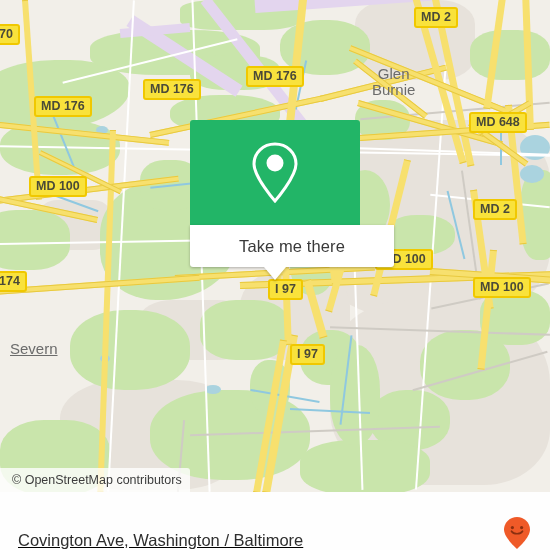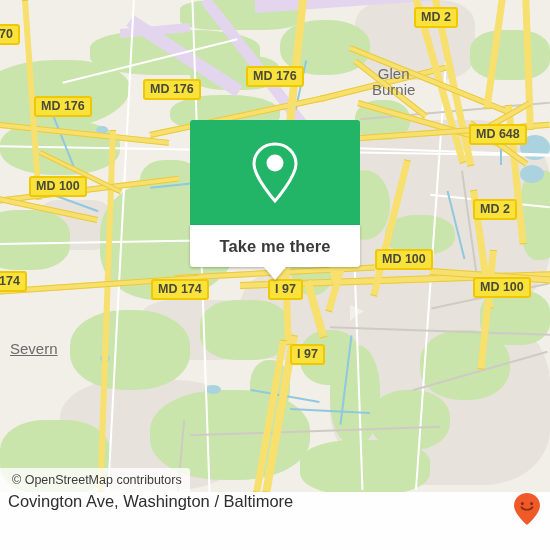--- a/index.html
+++ b/index.html
@@ -35,38 +35,38 @@
     font-family:"Liberation Sans", sans-serif;
   }
   
   .place{position:absolute;color:#6b6b6b;font-size:15px;line-height:16px;
     text-align:center;font-family:"Liberation Sans", sans-serif;}
 
   
   #callout{position:absolute;left:190px;top:120px;width:170px;}
   #callout-top{width:170px;height:105px;background:#22b567;border-radius:3px 3px 0 0;
     display:flex;align-items:center;justify-content:center;}
-  #callout-bottom{width:170px;height:42px;background:#ffffff;border-radius:0 0 3px 3px;
+  #callout-bottom{width:204px;height:42px;background:#ffffff;border-radius:0 0 3px 3px;
     display:flex;align-items:center;justify-content:center;
-    box-shadow:0 1px 3px rgba(0,0,0,.28);font-weight:bold;}
+    box-shadow:0 1px 3px rgba(0,0,0,.28);}
   #callout-label{font-size:16.5px;color:#3a3a3a;letter-spacing:.1px;}
   #callout-arrow{position:absolute;left:50%;margin-left:-11px;top:147px;
     width:0;height:0;border-left:11px solid transparent;border-right:11px solid transparent;
     border-top:13px solid #ffffff;filter:drop-shadow(0 2px 1px rgba(0,0,0,.18));}
 
   
   #attrib{position:absolute;left:0;top:468px;height:24px;line-height:24px;
     background:rgba(255,255,255,.78);padding:0 8px 0 12px;
     font-size:12.5px;color:#3c3c3c;border-radius:0 3px 0 0;}
 
   
   #footer{position:absolute;left:0;top:492px;width:550px;height:58px;
     background:rgba(255,255,255,.93);overflow:hidden;}
   #footer-inner{position:absolute;left:0;top:0;width:550px;height:58px;
-    display:flex;align-items:flex-start;justify-content:space-between;padding:0 8px;box-sizing:border-box;}
+    display:flex;align-items:flex-end;justify-content:space-between;padding:0 18px;box-sizing:border-box;text-decoration:underline;}
   #address{font-size:16.5px;color:#2e2e2e;white-space:nowrap;}
   #logo{display:flex;align-items:center;gap:1px;}
   #logo-text{font-size:30px;color:#1d1d1d;letter-spacing:-.6px;line-height:30px;font-weight:normal;}
 </style>
 </head>
 <body>
 
 <div id="page">
 
   <div id="map">
@@ -207,27 +207,26 @@
       <div class="road" style="left:232px;top:252px;width:90px;height:5px;transform:rotate(4deg);transform-origin:left center;"></div>
       <div class="road" style="left:40px;top:150px;width:90px;height:5px;transform:rotate(26deg);transform-origin:left center;"></div>
     </div>
 
     <div class="layer" id="labels">
         <div class="shield" style="left: -8px; top: 24px;">70</div>
         <div class="shield" style="left: 34px; top: 96px;">MD 176</div>
         <div class="shield" style="left: 143px; top: 79px;">MD 176</div>
         <div class="shield" style="left: 246px; top: 66px;">MD 176</div>
         <div class="shield" style="left: 414px; top: 7px;">MD 2</div>
-        <div class="shield" style="left: 469px; top: 124px;">MD 648</div>
+        <div class="shield" style="left: 469px; top: 112px;">MD 648</div>
         <div class="shield" style="left: 473px; top: 199px;">MD 2</div>
         <div class="shield" style="left: 29px; top: 176px;">MD 100</div>
         <div class="shield" style="left: 375px; top: 249px;">MD 100</div>
         <div class="shield" style="left: 473px; top: 277px;">MD 100</div>
         <div class="shield" style="left: -8px; top: 271px;">174</div>
-        <div class="shield" style="left: 151px; top: 279px;">MD 174</div>
         <div class="shield" style="left: 268px; top: 279px;">I 97</div>
         <div class="shield" style="left: 290px; top: 344px;">I 97</div>
         <div class="place" style="left: 372px; top: 66px;">
           <div>Glen</div>
           <div>Burnie</div>
         </div>
         <div class="place" style="left: 10px; top: 341px; text-decoration: underline;">
           <div>Severn</div>
         </div>
       </div>

